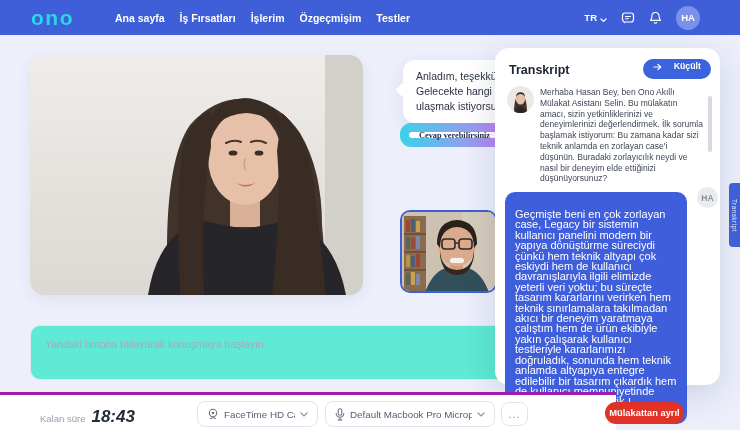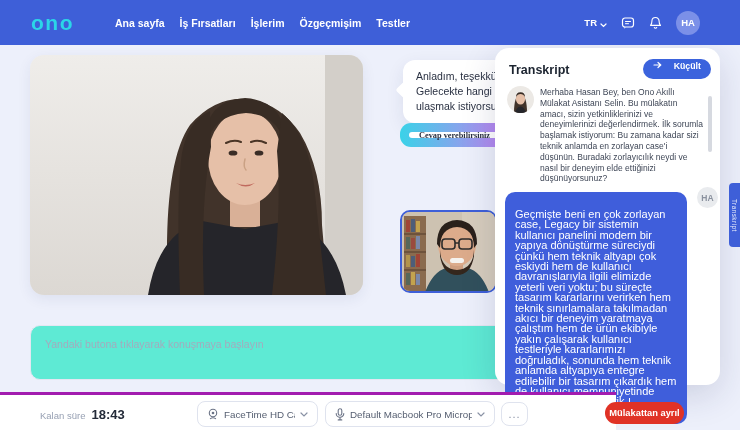--- a/index.html
+++ b/index.html
@@ -1,20 +1,20 @@
 <!DOCTYPE html>
 <html><head>
 <meta charset="utf-8">
 <style>
   * { margin:0; padding:0; box-sizing:border-box; }
   html,body { width:740px; height:430px; overflow:hidden; }
   body { font-family:"Liberation Sans", sans-serif; background:#edf0fb; position:relative; }
 
   
-  .navbar { position:absolute; left:0; top:0; width:740px; height:45px; background:#3e5fd8;
+  .navbar { position:absolute; left:0; top:0; width:740px; height:35px; background:#3e5fd8;
             display:flex; align-items:center; z-index:30; }
   .logo { margin-left:31px; font-size:21px; font-weight:800; color:#2bd6e8; letter-spacing:1.5px; line-height:1; }
   .nav-menu { display:flex; gap:15px; margin-left:41px; }
   .nav-item { color:#fff; font-size:10.5px; font-weight:700; cursor:pointer; white-space:nowrap; }
   .nav-right { margin-left:auto; margin-right:40px; display:flex; align-items:center; gap:13px; }
   .lang { display:flex; align-items:flex-end; gap:3px; color:#fff; font-size:9.5px; font-weight:700; cursor:pointer; }
   .nav-ic { width:15px; height:15px; display:flex; align-items:center; justify-content:center; cursor:pointer; }
   .nav-avatar { width:24px; height:24px; border-radius:50%; background:#7b90e8; color:#fff;
                 font-size:9.5px; font-weight:700; display:flex; align-items:center; justify-content:center; cursor:pointer; }
 
@@ -42,43 +42,43 @@
               border:1px solid #e4e7f2; border-radius:10px; z-index:1; padding:12px 14px; }
   .composer textarea { width:100%; height:100%; border:none; outline:none; resize:none;
                        font-family:"Liberation Sans", sans-serif; font-size:10.5px; color:#3a4254; background:transparent; }
   .composer textarea::placeholder { color:#a3abbd; }
 
   
   .panel { position:absolute; left:495px; top:48px; width:225px; height:337px; background:#fff; border-radius:14px;
            z-index:10; box-shadow:0 10px 35px rgba(30,40,90,0.16); }
   .panel-title { position:absolute; left:14px; top:15px; font-size:12.5px; font-weight:700; color:#1c2430; }
   .collapse-btn { position:absolute; right:9px; top:11px; background:#3b63dd; color:#fff; border:none; cursor:pointer;
-                  border-radius:13px; height:20px; padding:2px 10px; font-size:8.8px; font-weight:700;
-                  display:flex; align-items:flex-start; gap:12px; font-family:"Liberation Sans", sans-serif; }
+                  border-radius:13px; height:20px; padding:8px 10px; font-size:8.8px; font-weight:700;
+                  display:flex; align-items:flex-end; gap:12px; font-family:"Liberation Sans", sans-serif; }
   .ai-avatar { position:absolute; left:12px; top:38px; width:27px; height:27px; border-radius:50%; overflow:hidden; }
   .ai-text { position:absolute; left:45px; top:39px; width:163px; font-size:8.5px; line-height:10.8px; color:#3e4656; }
   .panel-scrollbar { position:absolute; right:8px; top:48px; width:4px; height:56px; border-radius:2px; background:#d6d9e0; cursor:pointer; }
   .user-bubble { position:absolute; left:10px; top:144px; width:182px; background:#3f5edb; border-radius:10px;
                  padding:17px 10px; font-size:11px; line-height:10.4px; color:#fff; }
   .caret { display:inline-block; width:1px; height:8px; background:#fff; margin-left:1px; vertical-align:-1px; }
   .user-avatar { position:absolute; left:202px; top:139px; width:21px; height:21px; border-radius:50%;
                  background:#e9ebee; color:#8a919e; font-size:8.5px; font-weight:700;
                  display:flex; align-items:center; justify-content:center; }
 
   
   .side-tab { position:absolute; left:729px; top:183px; width:11px; height:64px; background:#3e5fd8; z-index:11;
               border-radius:4px 0 0 4px; display:flex; align-items:center; justify-content:center; cursor:pointer; }
   .side-tab span { writing-mode:vertical-rl; font-size:6.3px; color:rgba(255,255,255,0.9); letter-spacing:0.5px; }
 
   
   .footer { position:absolute; left:0; top:392px; width:616px; height:38px; background:#fff;
             border-top:3px solid #a21caf; z-index:20; }
   .timer { position:absolute; left:40px; top:12px; display:flex; align-items:baseline; gap:6px; }
   .timer-label { font-size:9.5px; color:#97a0b3; }
-  .timer-value { font-size:13px; font-weight:700; color:#232a38; }
+  .timer-value { font-size:17px; font-weight:700; color:#232a38;font-style:italic; }
   .dev-select { position:absolute; top:6px; height:26px; background:#fff; border:1px solid #dfe3ee; border-radius:8px;
                 display:flex; align-items:center; gap:5px; padding:0 9px; cursor:pointer; }
   .dev-select.camera { left:197px; width:121px; }
   .dev-select.mic { left:325px; width:170px; }
   .dev-label { font-size:9.8px; color:#555e70; white-space:nowrap; overflow:hidden; flex:1; }
   .more-btn { position:absolute; left:501px; top:7px; width:27px; height:24px; border:1px solid #dfe3ee; background:#fff;
               border-radius:8px; color:#8a92a5; font-size:11px; display:flex; align-items:center; justify-content:center;
               cursor:pointer; letter-spacing:1px; }
   .leave-btn { position:absolute; left:605px; top:7px; width:79px; height:22px; background:#e03226; border:none;
                border-radius:11px; color:#fff; font-size:9.3px; font-weight:700; cursor:pointer;

